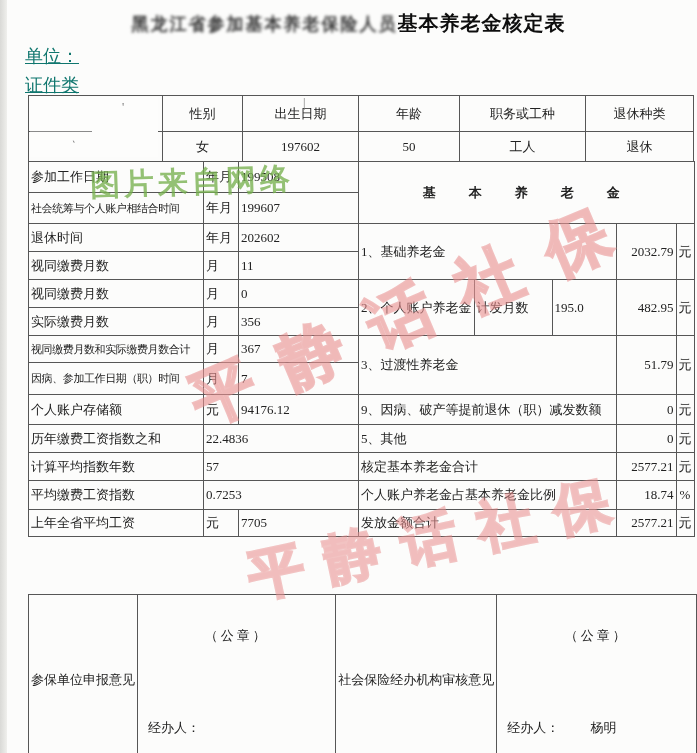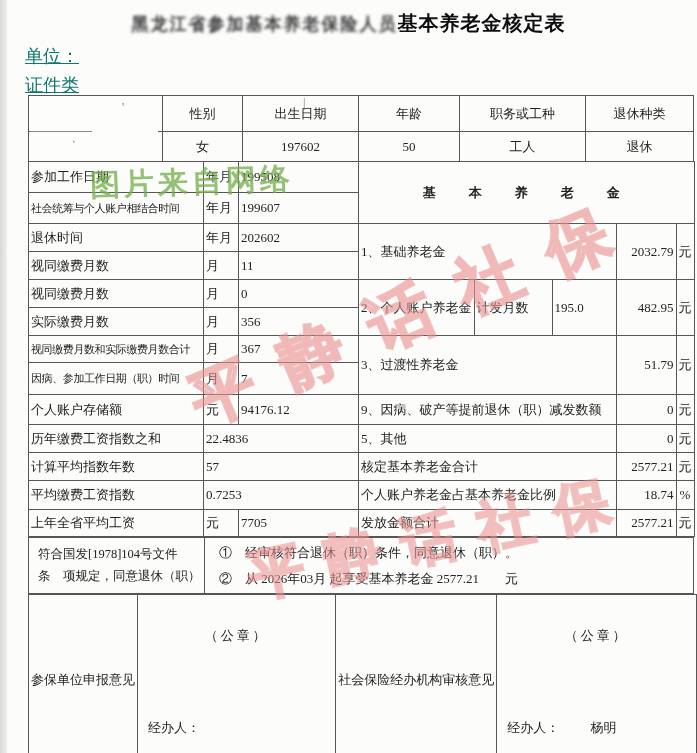--- a/index.html
+++ b/index.html
@@ -194,38 +194,20 @@
       <td class="lbl">上年全省平均工资</td>
       <td class="unit">元</td>
       <td class="val">7705</td>
       <td class="rlbl" colspan="3">发放金额合计</td>
       <td class="amt">2577.21</td>
       <td class="yuan">元</td>
     </tr>
   </tbody>
     </table>
 
-  <table class="tbl tbl-c" style="top:537px;">
-    <colgroup>
-        <col style="width:176px">
-        <col style="width:489px">
-      </colgroup>
-    <tbody>
-        <tr style="height:56px">
-      <td class="apl" style="white-space:normal">
-        <div>符合国发[1978]104号文件</div>
-        <div>条　项规定，同意退休（职）</div>
-      </td>
-      <td class="apr" style="white-space:normal">
-        <div>①　经审核符合退休（职）条件，同意退休（职）。</div>
-        <div>②　从  2026年03月  起享受基本养老金  2577.21　　元</div>
-      </td>
-    </tr>
-  </tbody>
-    </table>
 
   <table class="tbl tbl-d" style="top:594px;">
     <colgroup>
         <col style="width:33px">
         <col style="width:296px">
         <col style="width:38px">
         <col style="width:298px">
       </colgroup>
     <tbody>
         <tr style="height:172px">

